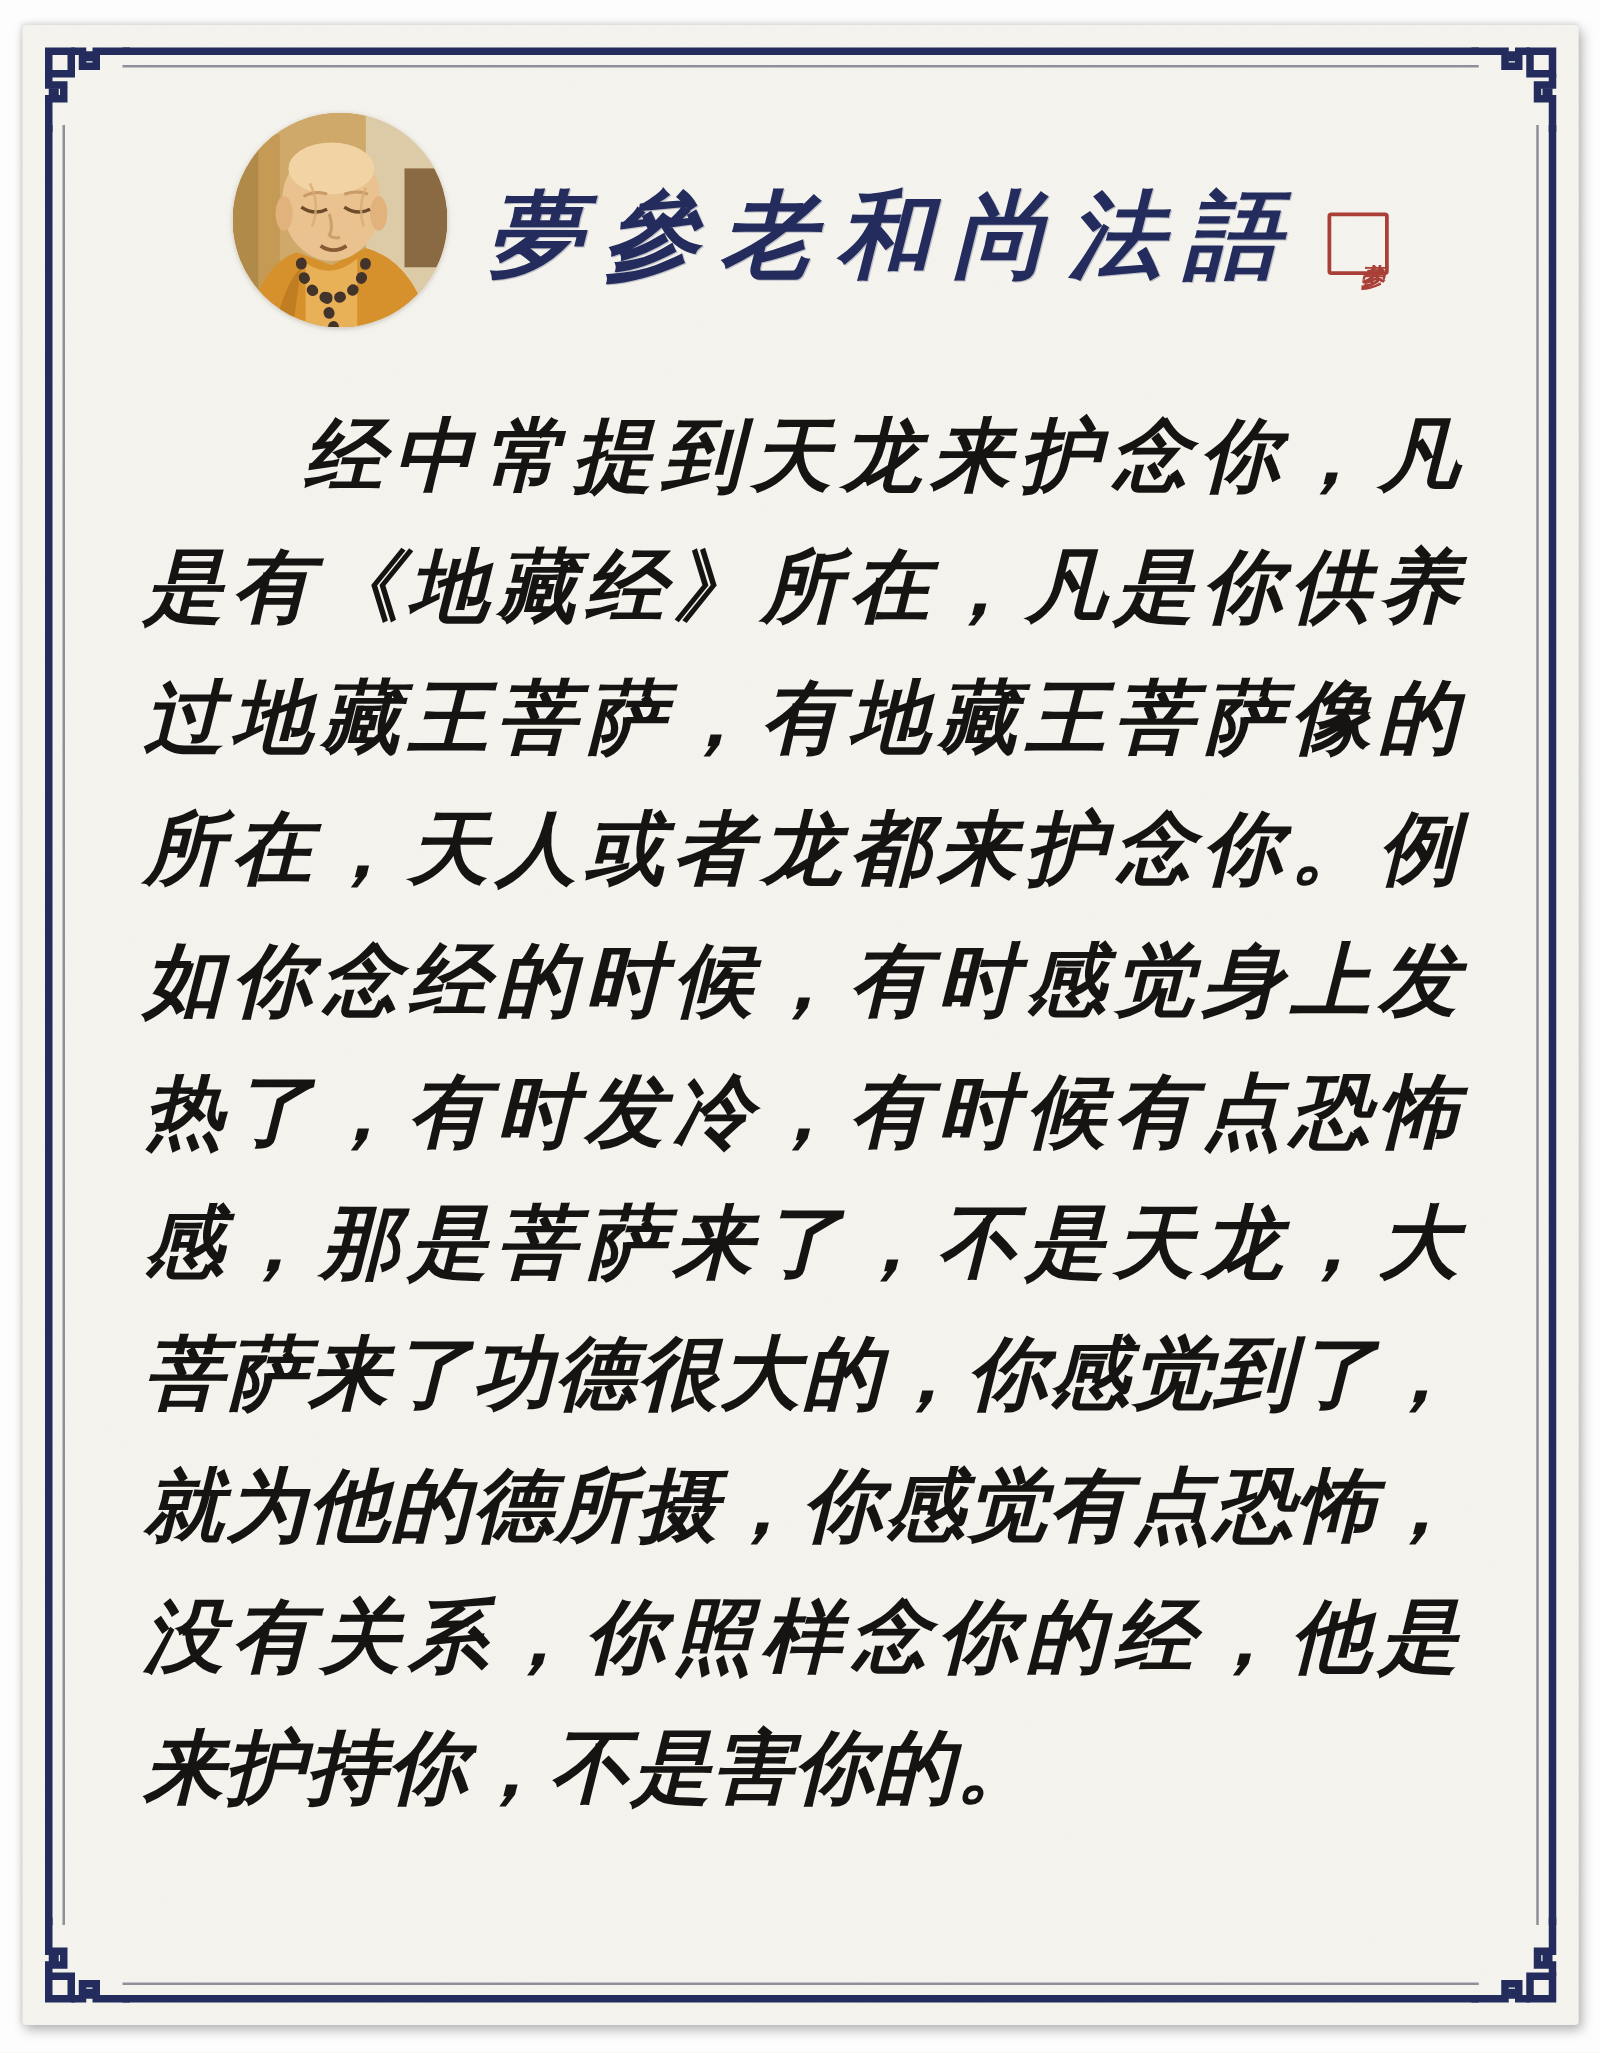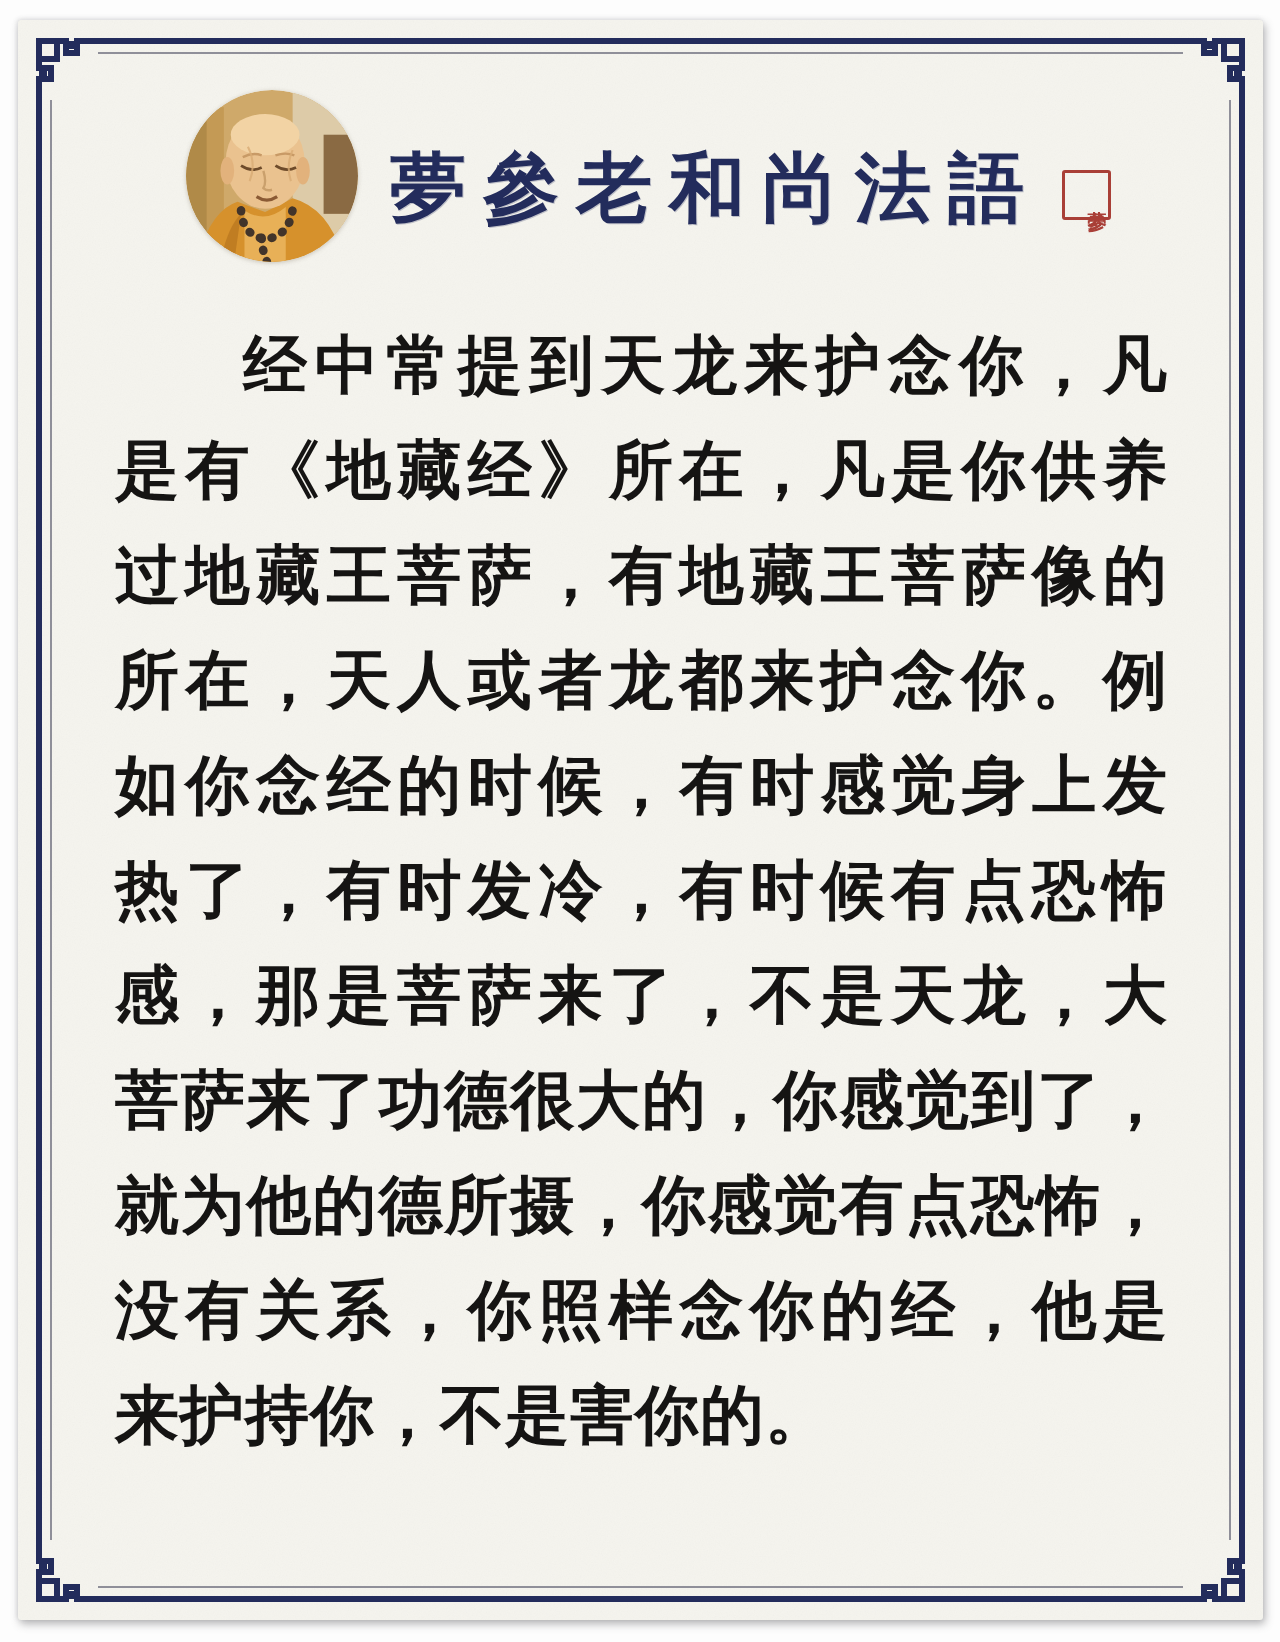--- a/index.html
+++ b/index.html
@@ -17,20 +17,21 @@
     font-family:"DejaVu Serif", serif;
   }
   
   .card{
     position:absolute;
     left:18px; top:20px;
     width:1245px; height:1600px;
     background:var(--paper);
     box-shadow:2px 4px 9px rgba(100,100,105,.48), -1px -1px 4px rgba(150,150,155,.25);
     border-radius:3px;
+    font-style:italic;
   }
   .texture{
     position:absolute; inset:0; width:100%; height:100%;
     opacity:.05; pointer-events:none;
   }
   
   .frame-line{position:absolute; background:var(--navy);}
   .fl-top   {left:80px; right:80px; top:18px;    height:6px;}
   .fl-bottom{left:80px; right:80px; bottom:18px; height:6px;}
   .fl-left  {top:80px; bottom:80px; left:18px;   width:6px;}

